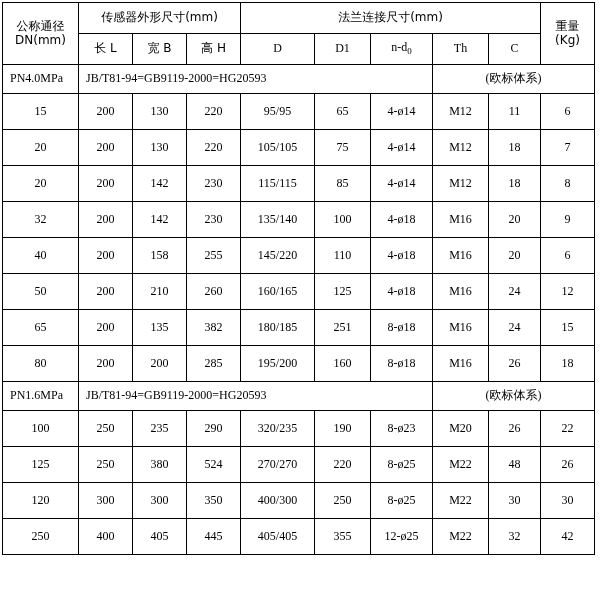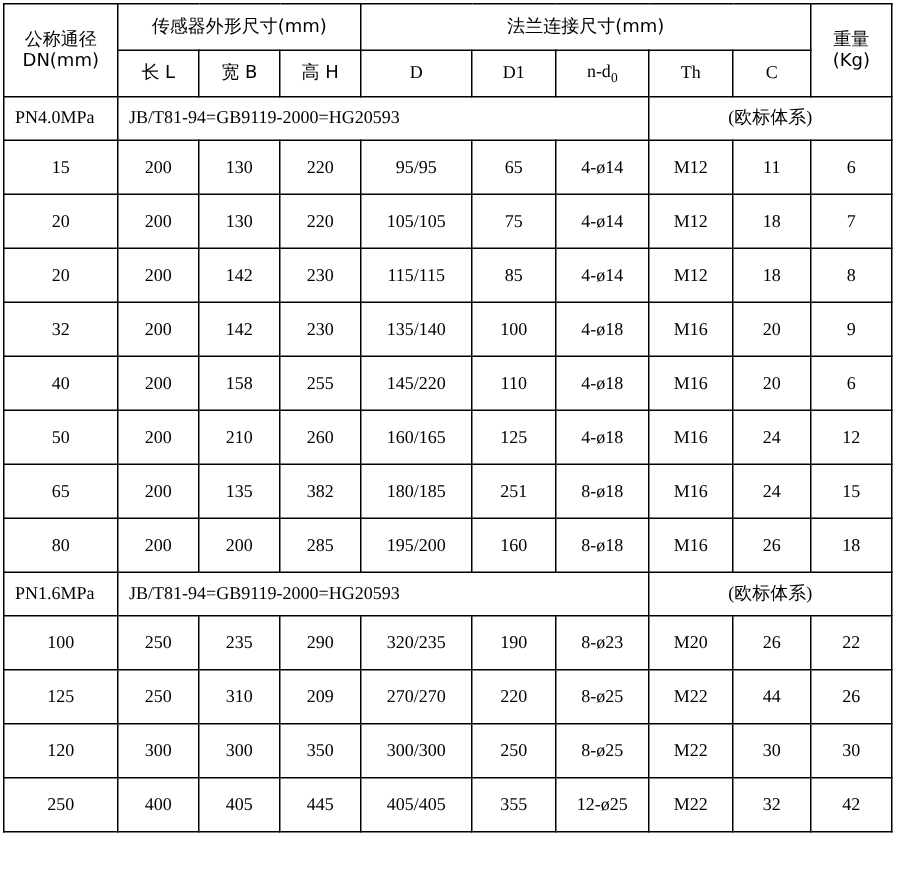--- a/index.html
+++ b/index.html
@@ -226,35 +226,35 @@
       <td>320/235</td>
       <td>190</td>
       <td>8-ø23</td>
       <td>M20</td>
       <td>26</td>
       <td>22</td>
     </tr>
     <tr class="data-row">
       <td class="dn-cell">125</td>
       <td>250</td>
-      <td>310</td>
-      <td>209</td>
+      <td>380</td>
+      <td>524</td>
       <td>270/270</td>
       <td>220</td>
       <td>8-ø25</td>
       <td>M22</td>
-      <td>44</td>
+      <td>48</td>
       <td>26</td>
     </tr>
     <tr class="data-row">
       <td class="dn-cell">120</td>
       <td>300</td>
       <td>300</td>
       <td>350</td>
-      <td>300/300</td>
+      <td>400/300</td>
       <td>250</td>
       <td>8-ø25</td>
       <td>M22</td>
       <td>30</td>
       <td>30</td>
     </tr>
     <tr class="data-row">
       <td class="dn-cell">250</td>
       <td>400</td>
       <td>405</td>

